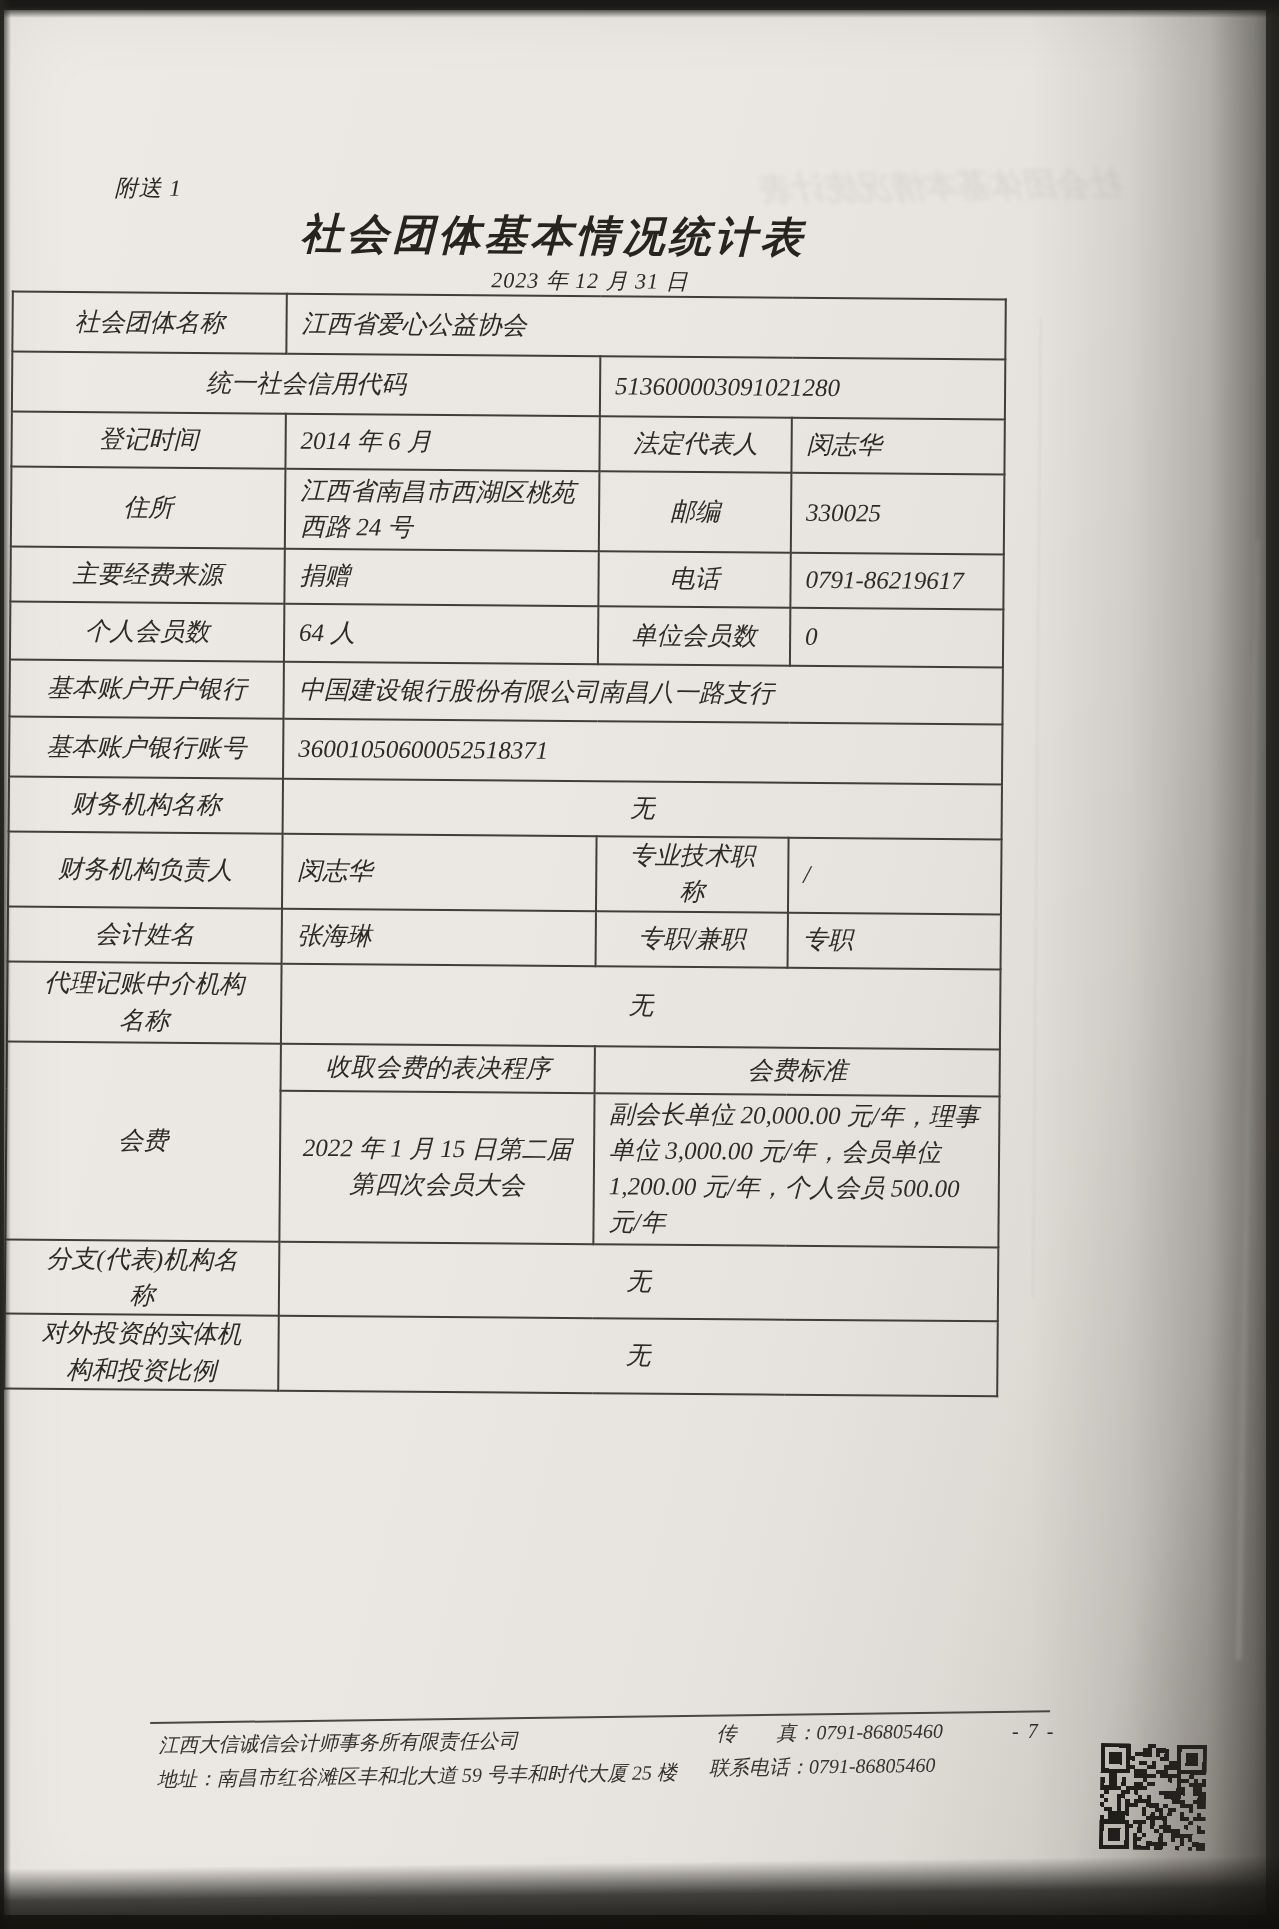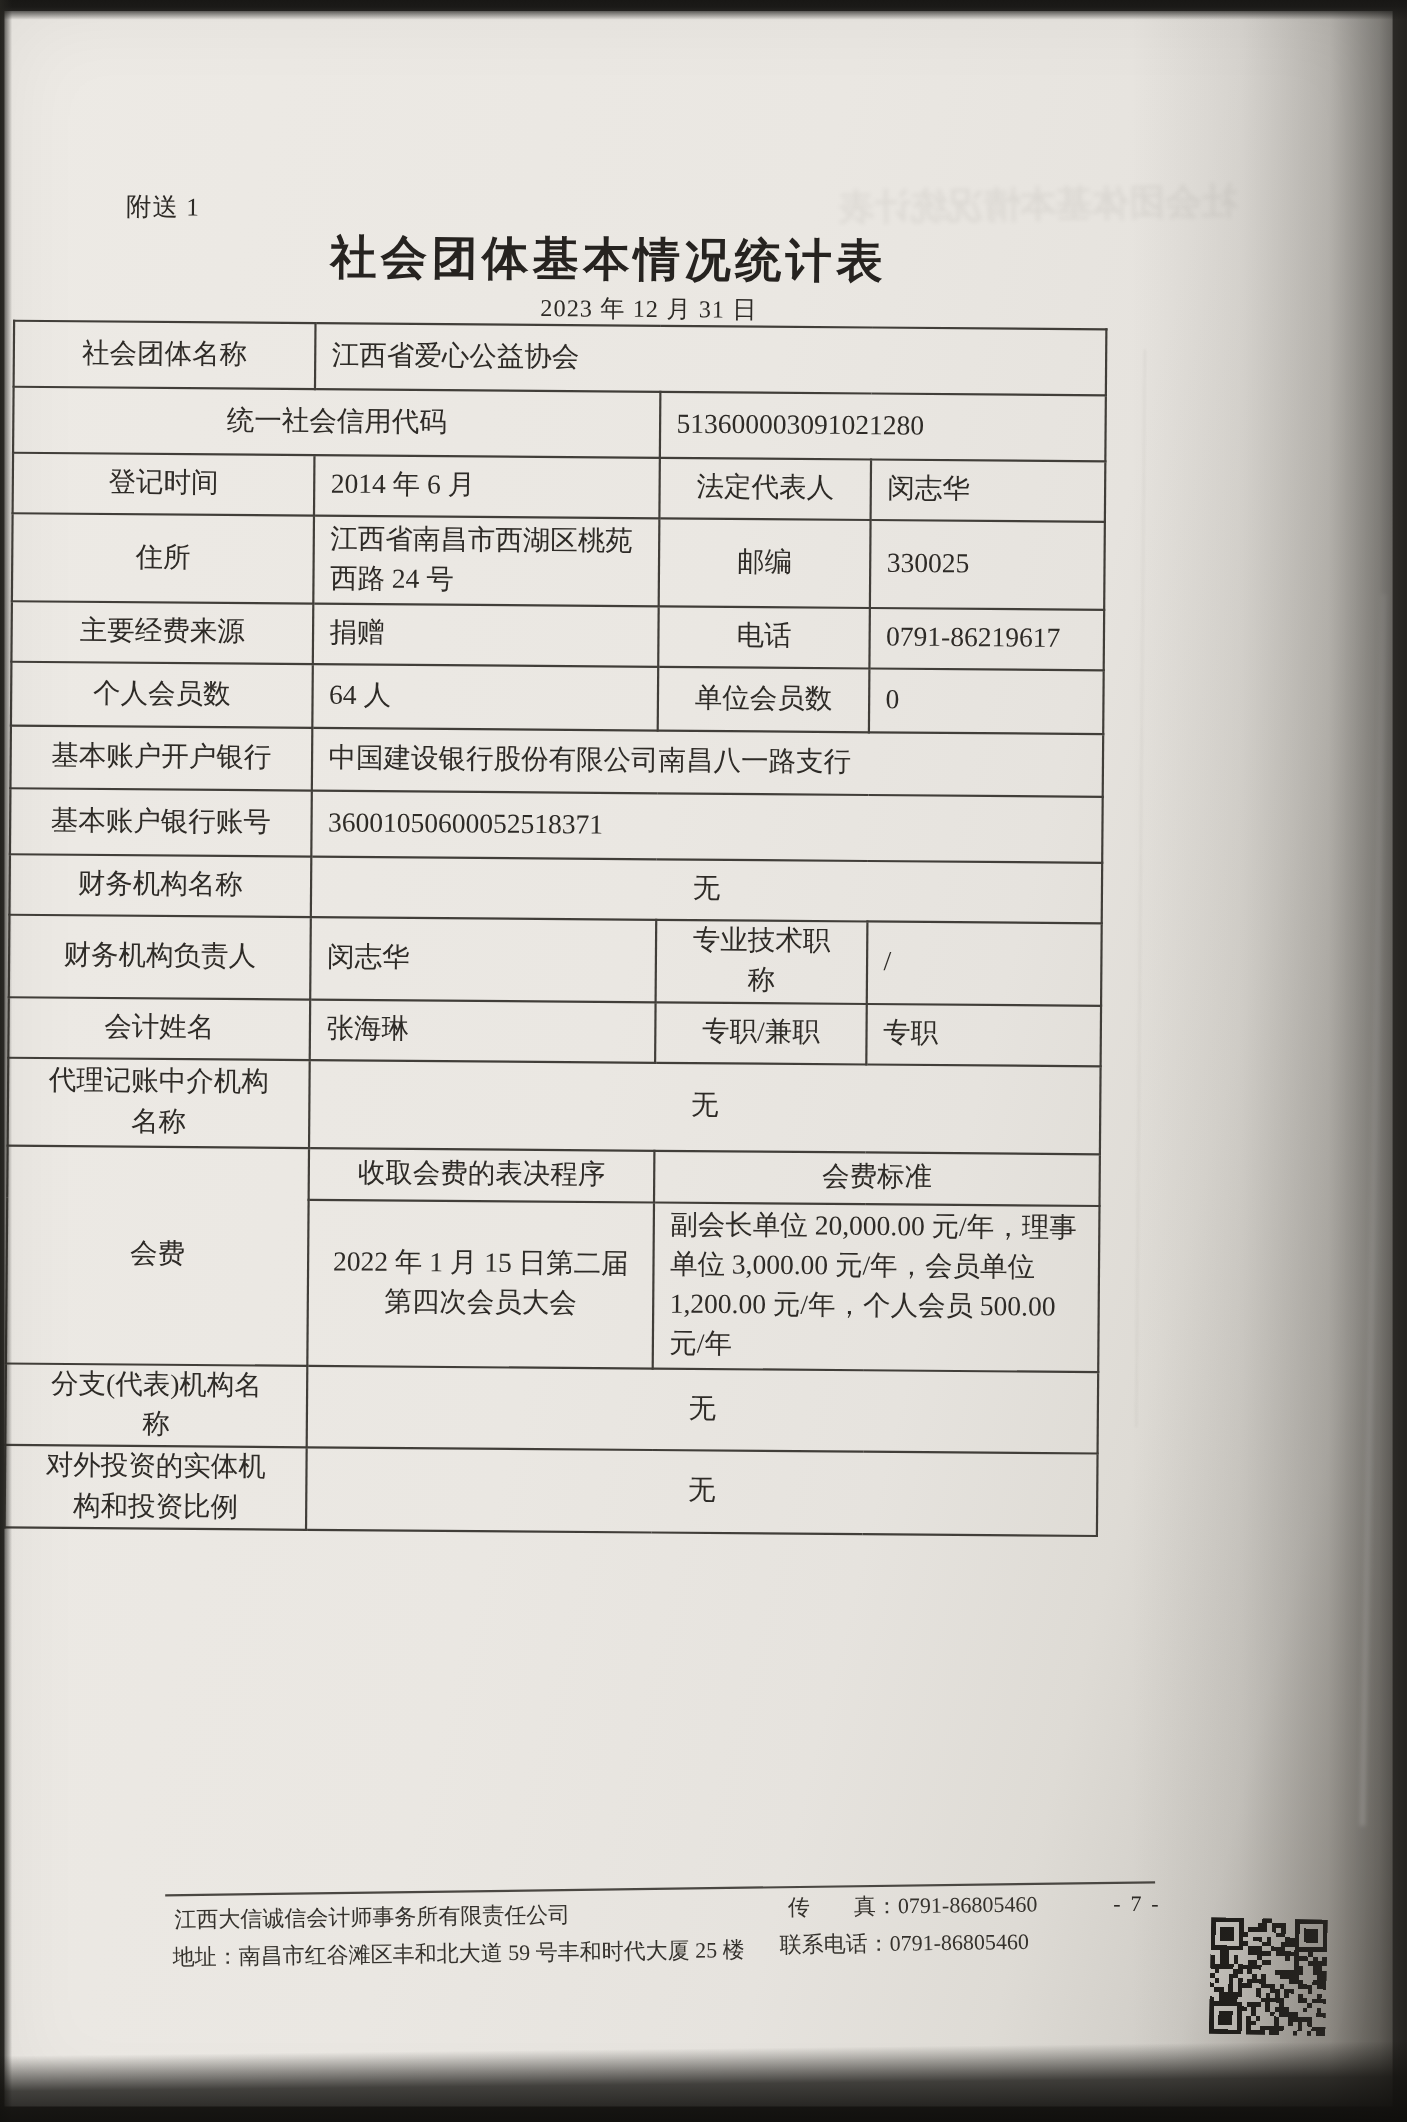--- a/index.html
+++ b/index.html
@@ -6,20 +6,21 @@
   body{
     width:1279px;height:1929px;position:relative;overflow:hidden;
     background:#383633;
     font-family:"Liberation Serif","DejaVu Serif",serif;
     color:#2d2a26;
   }
   .paper{
     position:absolute;left:4px;top:10px;width:1262px;height:1905px;
     background:linear-gradient(104deg,#edeae5 0%,#eae7e2 45%,#e6e3de 65%,#dedbd5 78%,#cfccc6 88%,#aaa69f 96%,#8b877f 100%);
     box-shadow:inset 0 0 80px rgba(0,0,0,0.06);
+    font-style:italic;
   }
   .content{position:absolute;inset:0;transform:rotate(0.45deg);transform-origin:60px 260px;}
   .attach{position:absolute;left:110px;top:162px;font-size:23px;letter-spacing:1px;}
   .title{
     position:absolute;left:296px;top:194px;
     font-family:"Liberation Sans","DejaVu Sans",sans-serif;
     font-weight:700;font-size:42px;letter-spacing:4px;color:#262320;white-space:nowrap;
   }
   .date{position:absolute;left:86px;top:252px;width:1000px;text-align:center;font-size:22px;letter-spacing:1px;}
   table.form{

